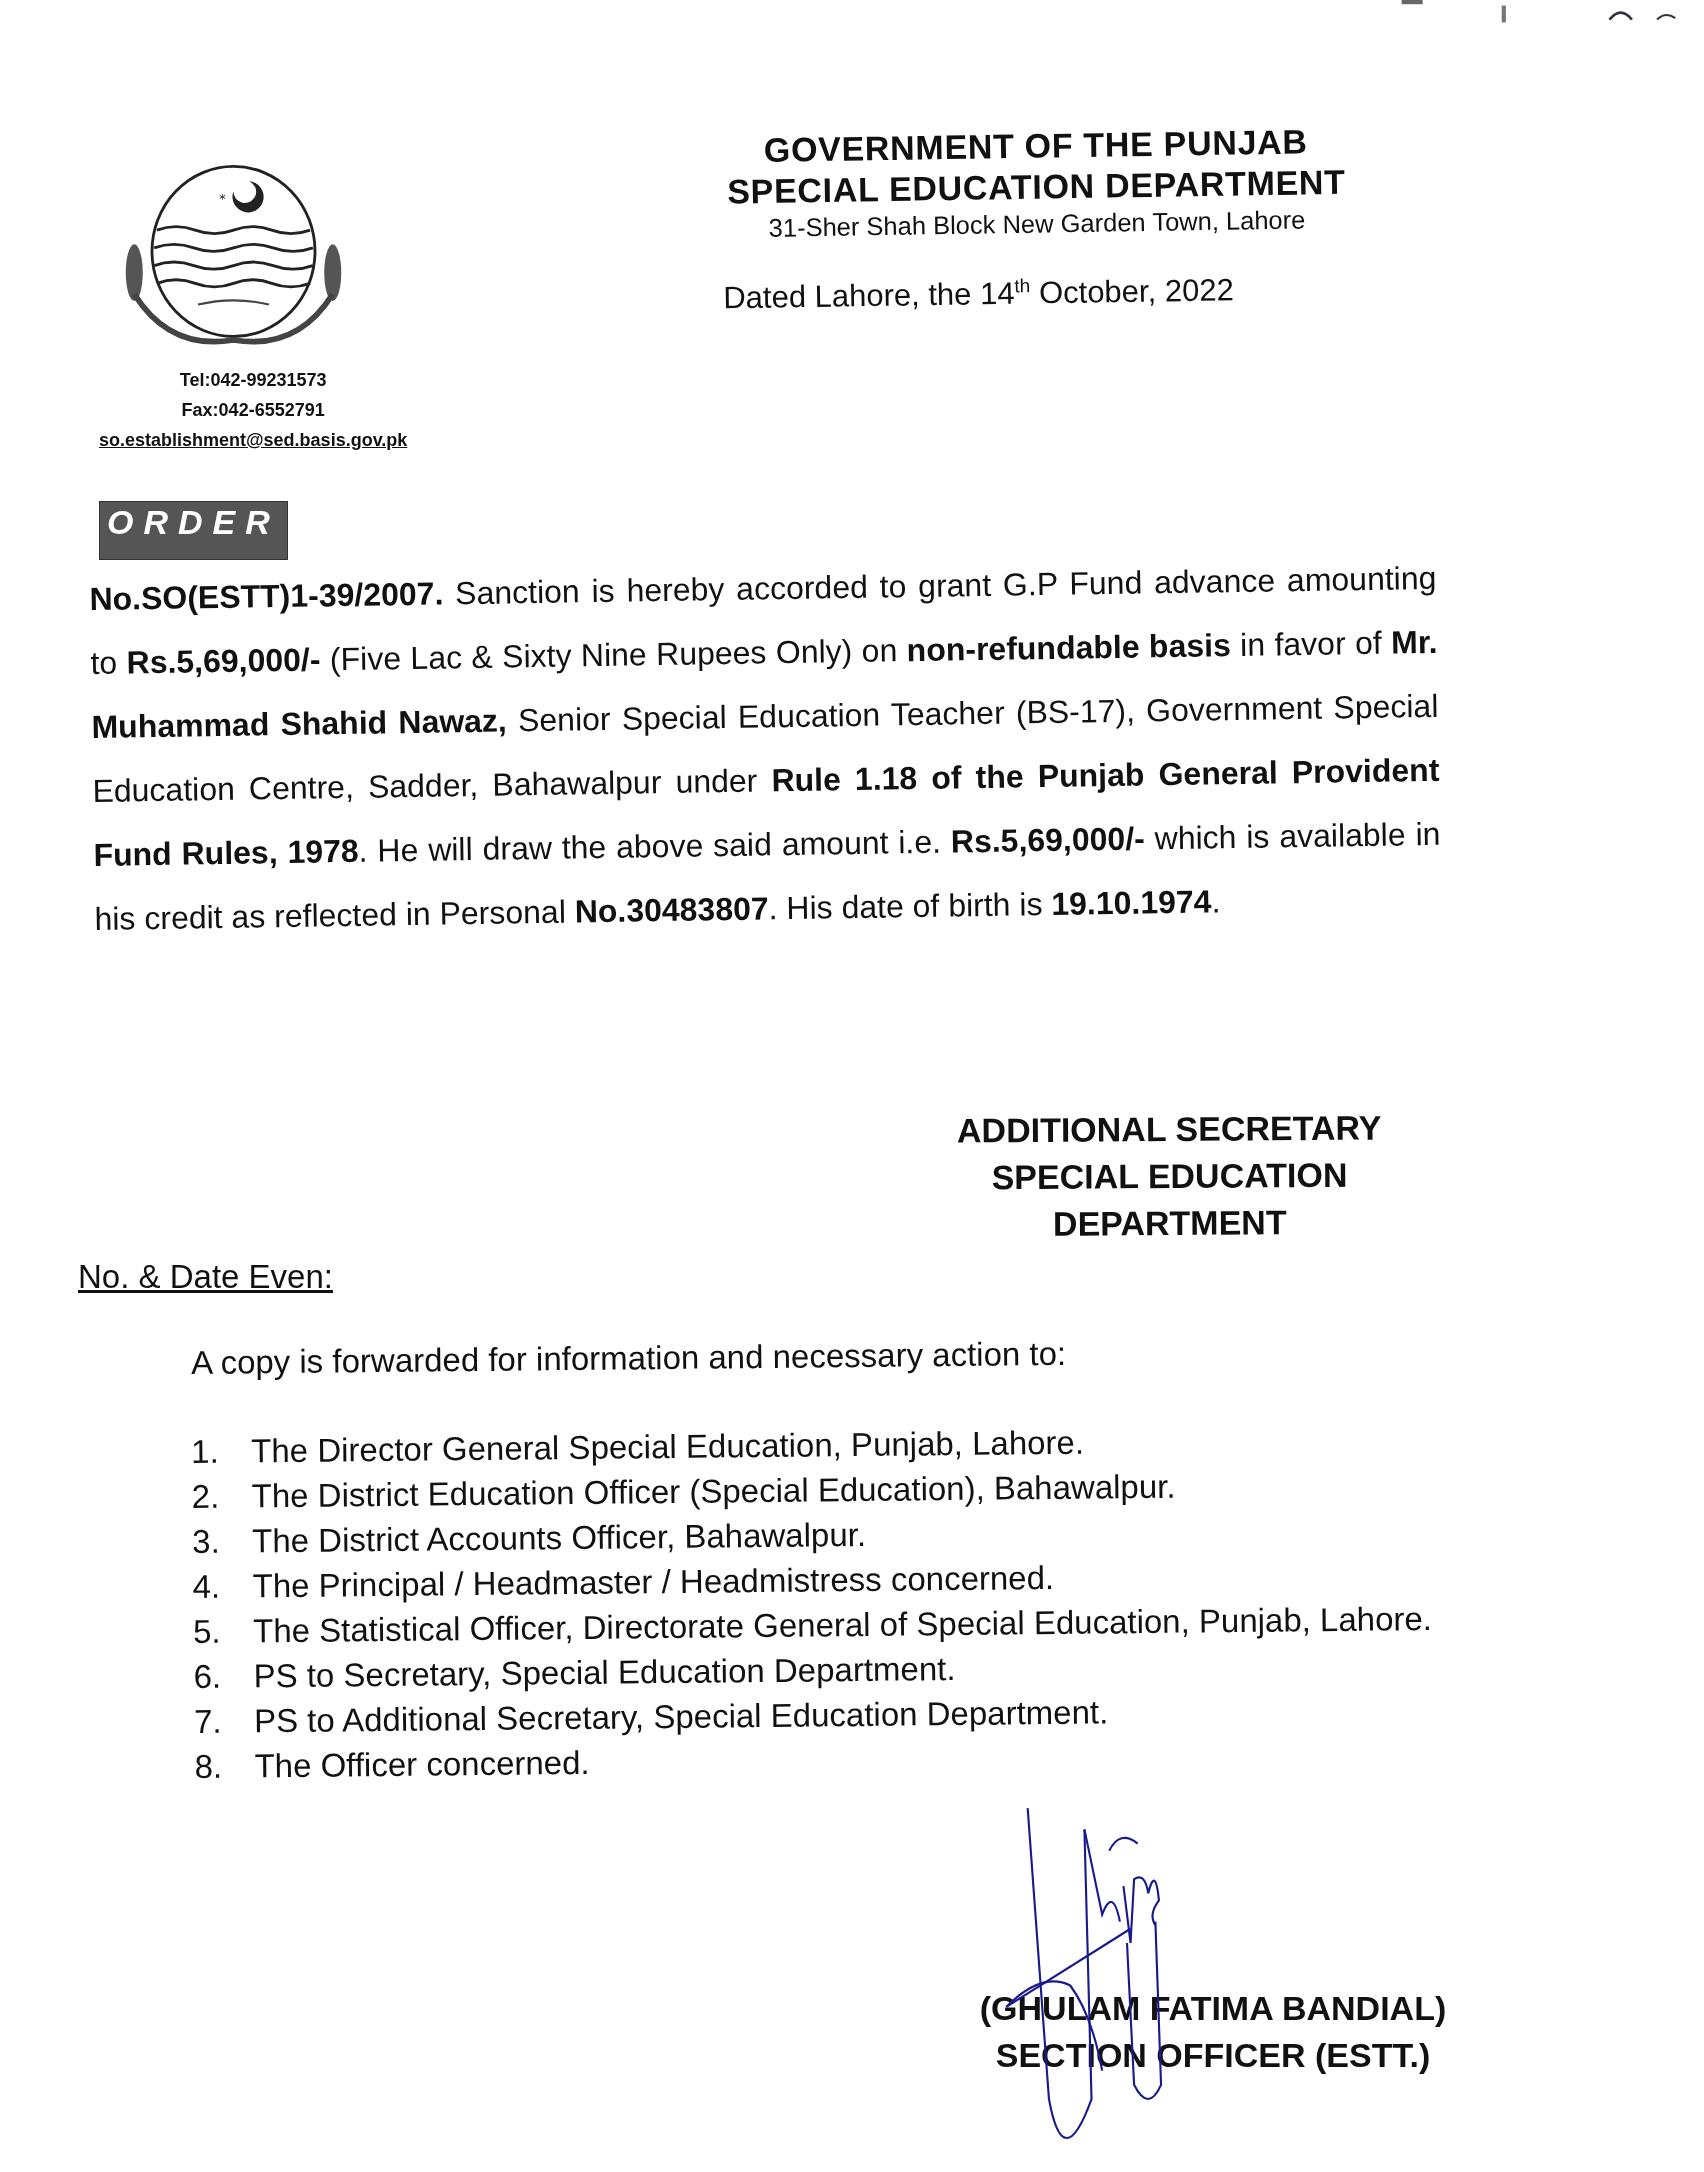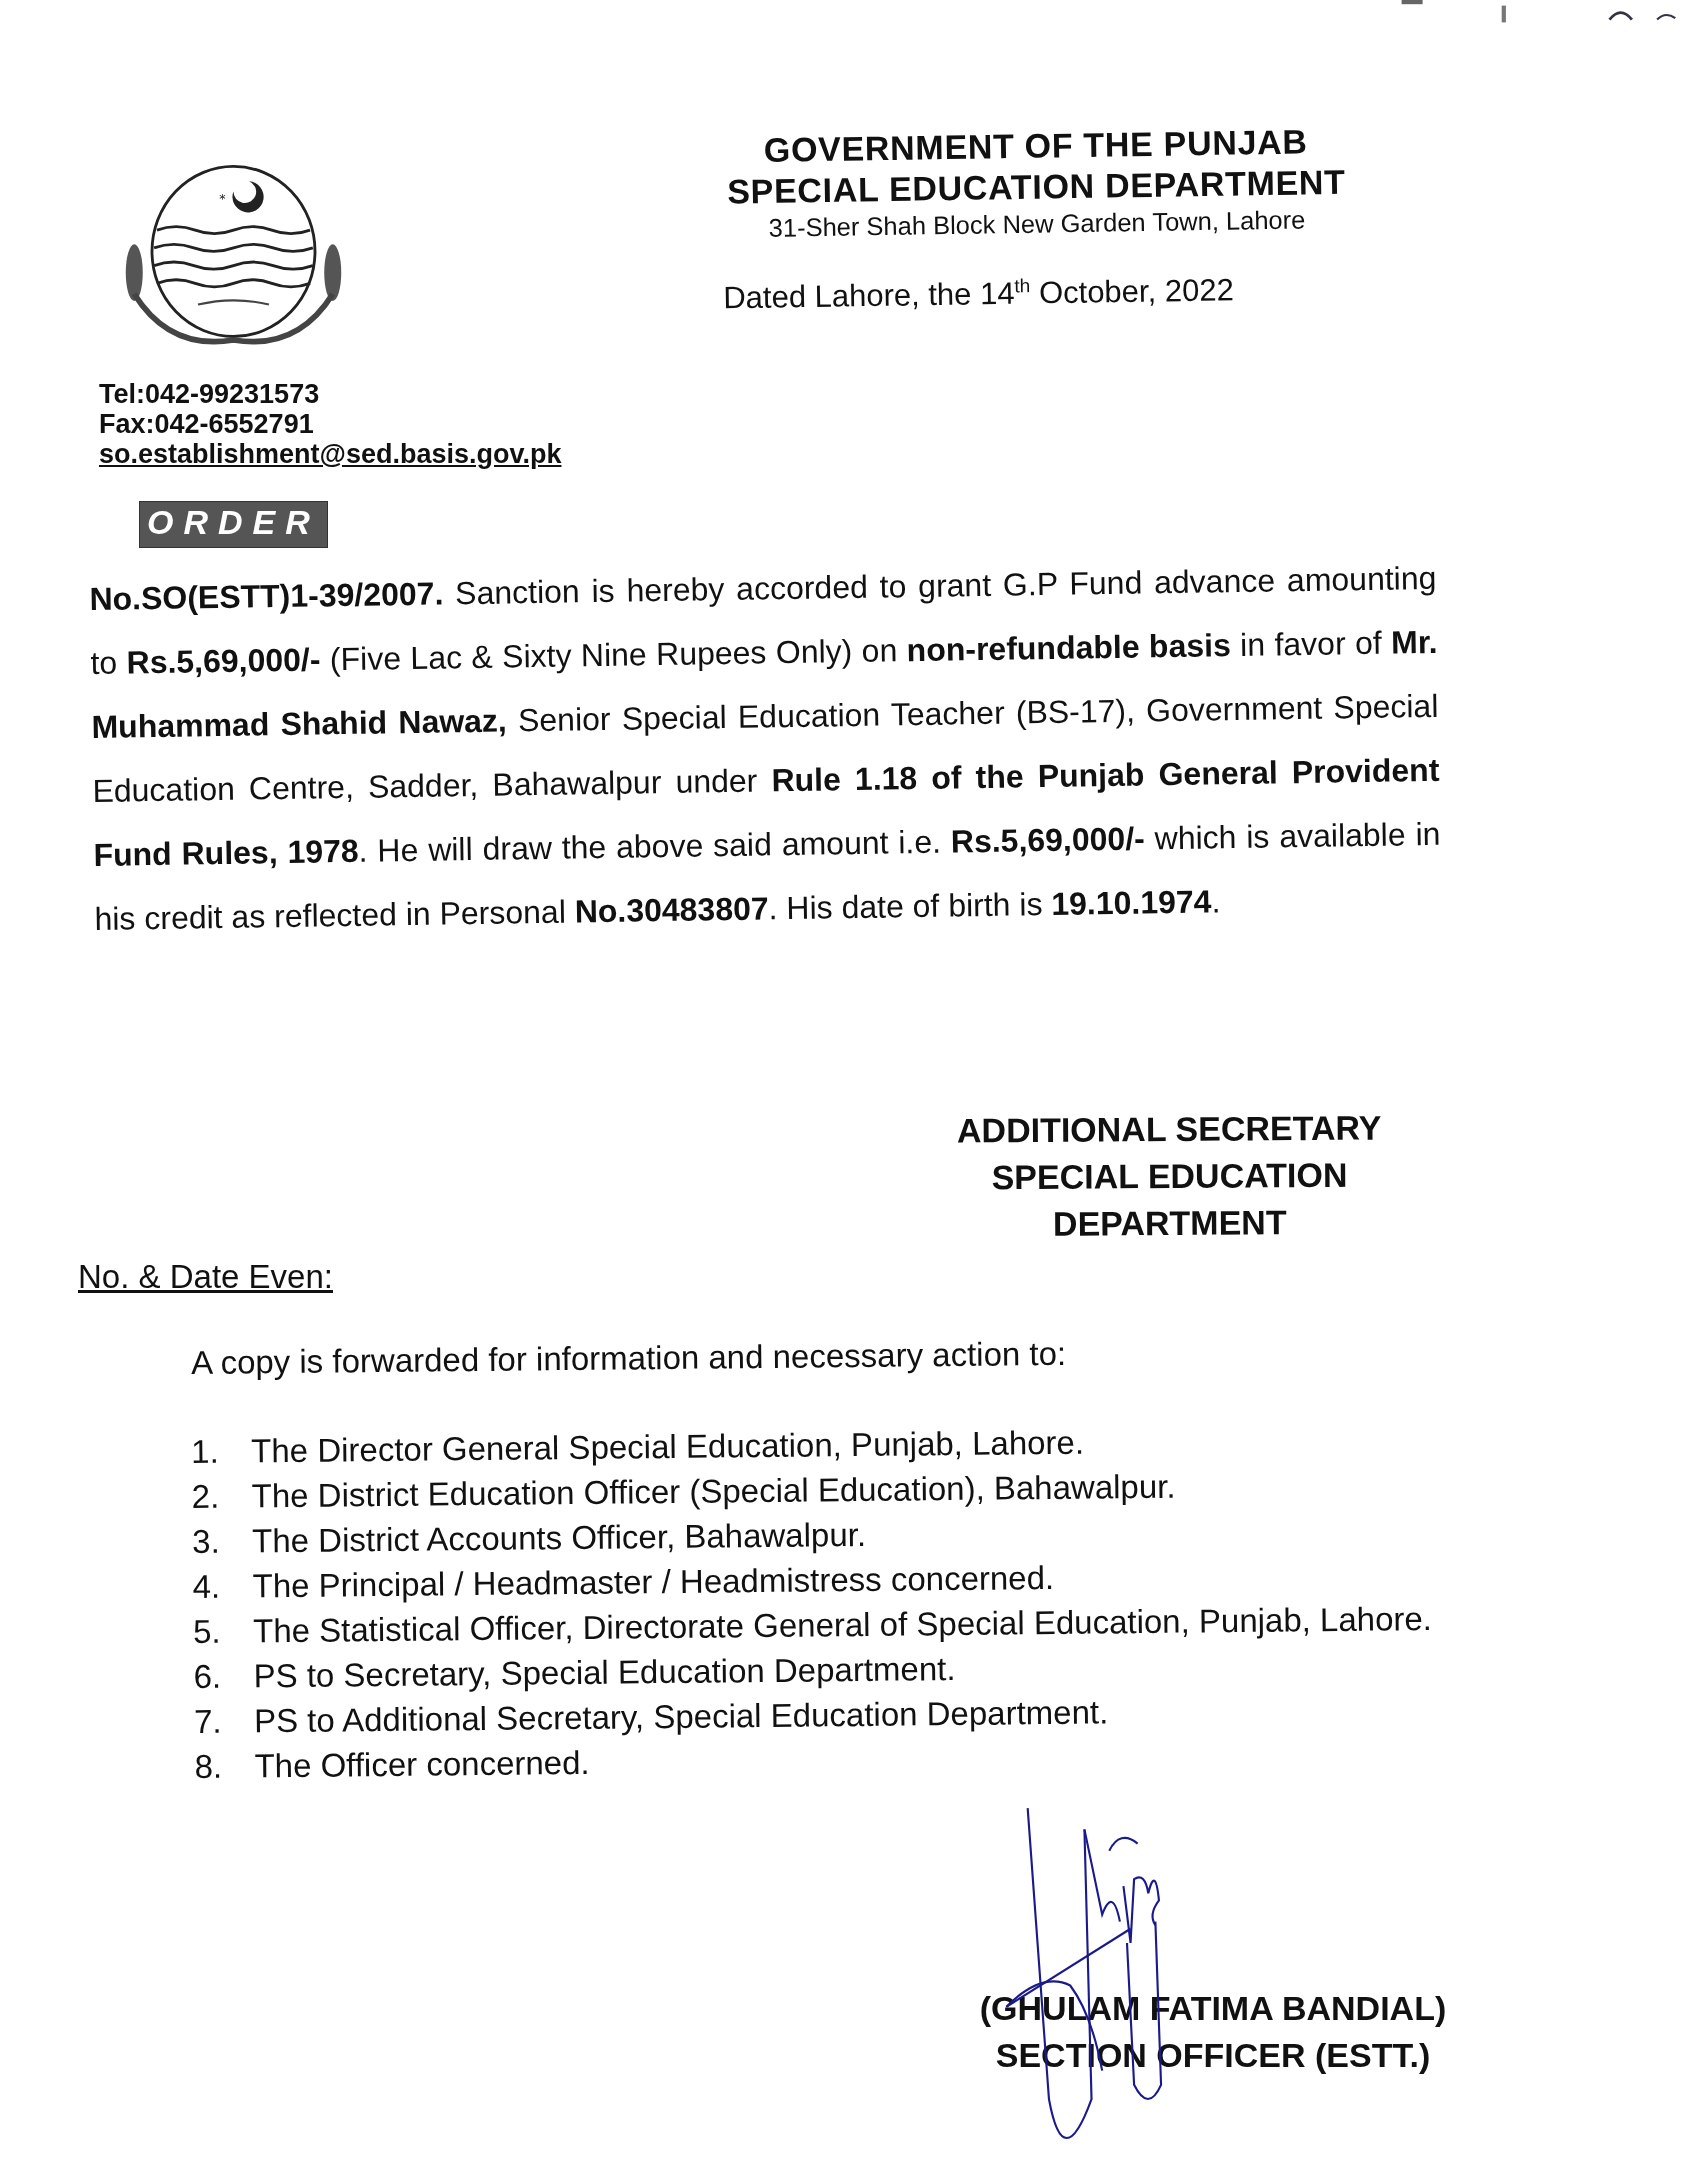--- a/index.html
+++ b/index.html
@@ -6,24 +6,24 @@
   body { width:1704px; height:2172px; position:relative; overflow:hidden;
          font-family:"Liberation Sans", sans-serif; color:#111; }
   .abs { position:absolute; }
   .logo { left:113px; top:152px; width:241px; height:213px; }
   .hdr { left:695px; top:131px; width:681px; text-align:center; transform:rotate(-0.9deg); transform-origin:left top; }
   .hdr .l1 { font-size:34px; font-weight:bold; letter-spacing:0.7px; line-height:41px; }
   .hdr .l2 { font-size:34px; font-weight:bold; letter-spacing:0.7px; line-height:41px; }
   .hdr .l3 { font-size:25.5px; line-height:33px; }
   .date { left:723px; top:280px; font-size:31px; transform:rotate(-0.9deg); transform-origin:left top; }
   .date sup { font-size:19px; }
-  .contact { left:99px; top:379px; font-size:27px; font-weight:bold; line-height:30px; }
+  .contact { left:99px; top:365px; font-size:18px; font-weight:bold; line-height:30px;text-align:center; }
   .contact .email { text-decoration:underline; }
   .order { left:99px; top:501px; background:#555; color:#fff; font-weight:bold; font-style:italic;
-           font-size:34px; letter-spacing:10px; padding:0 7px 4px 7px; line-height:41px; border:1.4px solid #333;margin-left:40px; }
+           font-size:34px; letter-spacing:10px; padding:0 7px 16px 7px; line-height:41px; border:1.4px solid #333; }
   .para { left:89px; top:567px; width:1347px; font-size:32px; line-height:64px; text-align:justify;
           transform:rotate(-0.9deg); transform-origin:left top; }
   .para b { font-weight:bold; }
   .sig1 { left:886px; top:1106px; width:567px; text-align:center; font-size:34px; font-weight:bold; line-height:47px; transform:rotate(-0.4deg); }
   .nodate { left:78px; top:1258px; font-size:33px; font-weight:normal; text-decoration:underline; }
   .fwd { left:191px; top:1344px; font-size:33px; transform:rotate(-0.6deg); transform-origin:left top; }
   .list { left:191px; top:1429px; width:1276px; font-size:33px; line-height:45px; transform:rotate(-0.6deg); transform-origin:left top; }
   .list .item { display:flex; }
   .list .num { width:60px; flex:none; }
   .sig2 { left:915px; top:1985px; width:596px; text-align:center; font-size:34px; font-weight:bold; line-height:47px; }

